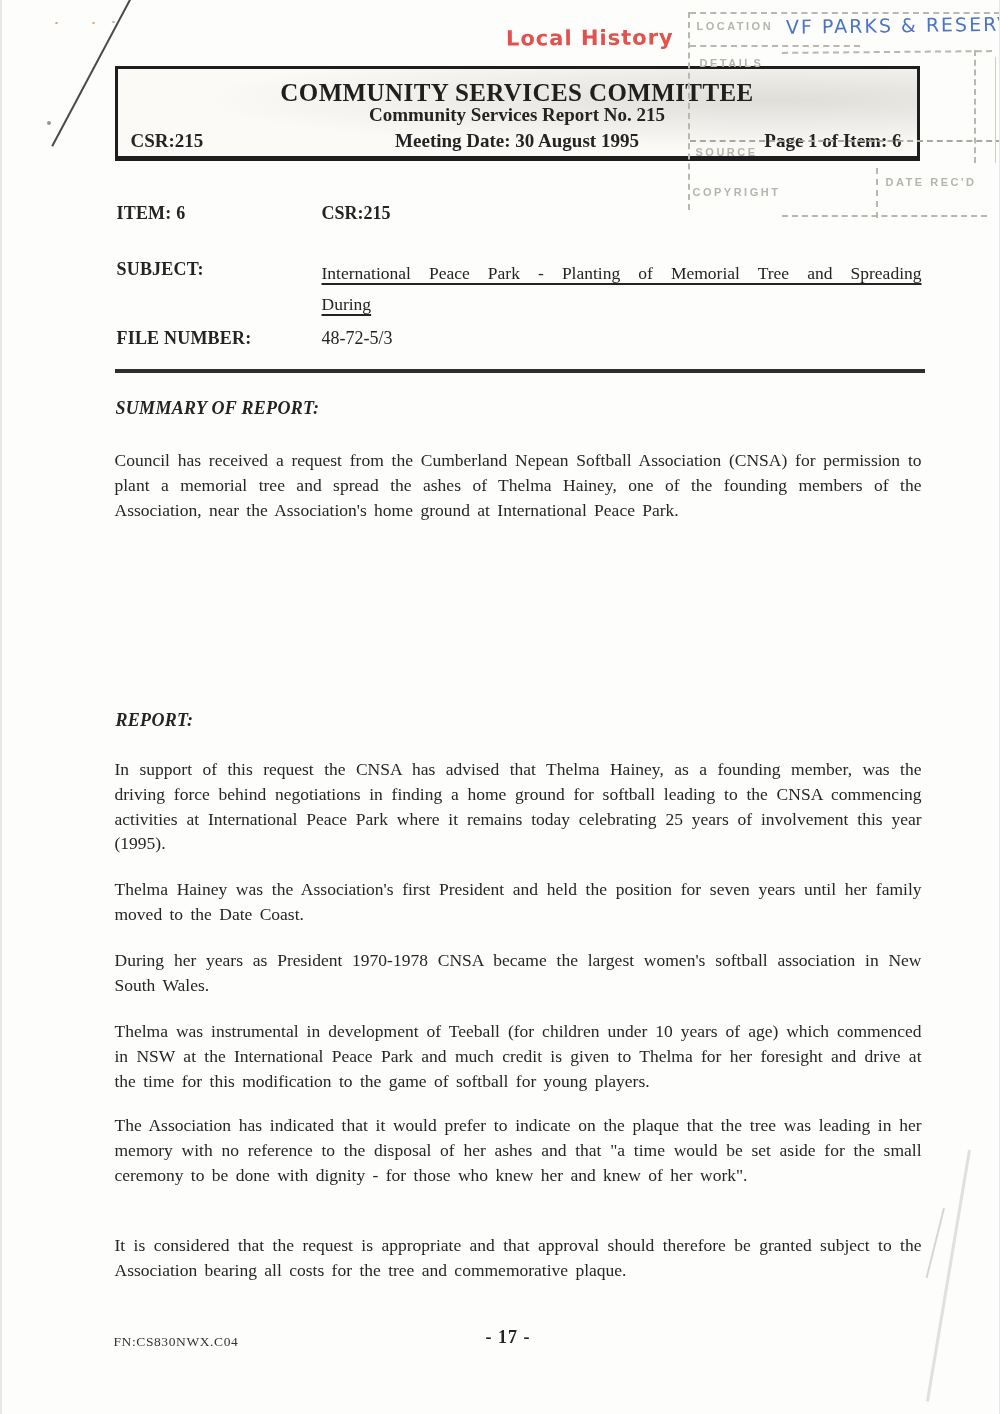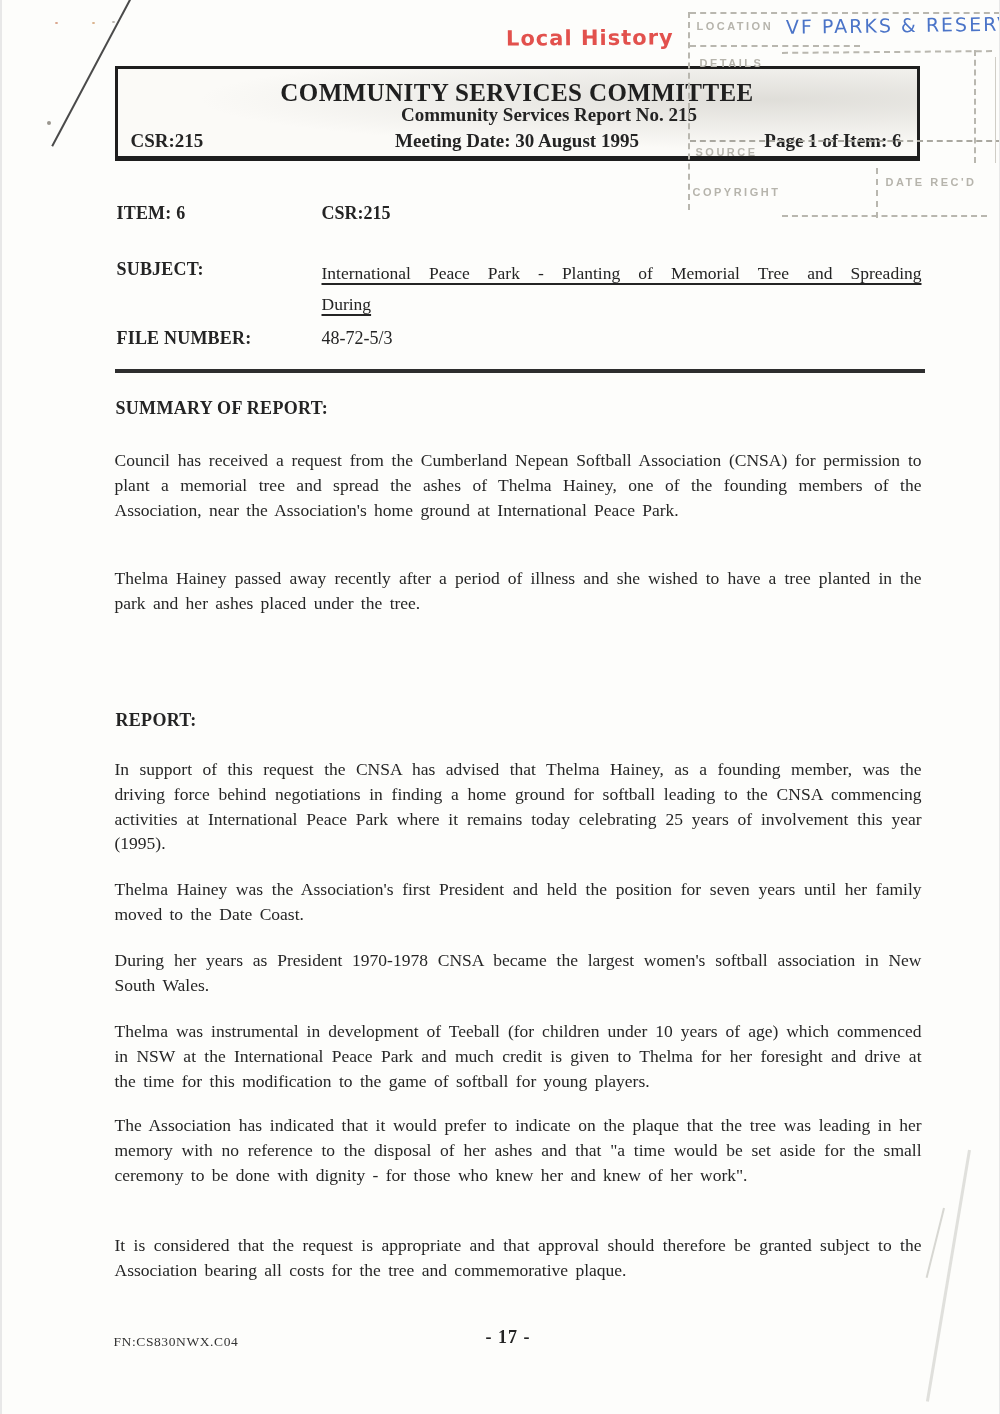--- a/index.html
+++ b/index.html
@@ -40,41 +40,41 @@
     box-sizing:border-box; z-index:1;
     border:3px solid #1e1e1e; border-bottom-width:5px;
     background:#fbfaf7 radial-gradient(ellipse at 82% 35%, rgba(178,176,168,0.38), rgba(178,176,168,0) 62%);
   }
   .hb-title{
     position:absolute; top:10px; left:0; width:100%; text-align:center;
     font-weight:bold; font-size:25px; letter-spacing:0.4px; color:#1f1f1f;
   }
   .hb-subtitle{
     position:absolute; top:35px; left:0; width:100%; text-align:center;
-    font-weight:bold; font-size:19px; color:#242424;padding-left:32px;
+    font-weight:bold; font-size:19px; color:#242424;
   }
   .hb-csr{position:absolute; top:61px; left:13px; font-weight:bold; font-size:19px;}
   .hb-date{position:absolute; top:61px; left:0; width:100%; text-align:center; font-weight:bold; font-size:19px;}
   .hb-page{position:absolute; top:61px; right:15px; font-weight:bold; font-size:19px;}
   
   .meta-label{position:absolute; left:115px; font-weight:bold; font-size:18px; letter-spacing:0.2px;}
   .meta-value{position:absolute; left:320px; font-size:18px;}
   .meta-value.bold{font-weight:bold;}
   .subject-val{
     position:absolute; left:320px; top:258px; width:600px;
     font-size:17.5px; line-height:31px;
   }
   .subject-val .ln{
     display:block; text-decoration:underline;
     text-underline-offset:4px; text-decoration-thickness:1.5px;
   }
   .subject-val .ln.just{text-align:justify; text-align-last:justify; word-spacing:2px;}
   .rule{position:absolute; left:113px; top:369px; width:810px; height:3.5px; background:#2e2e2e;}
   
-  .heading{position:absolute; left:114px; font-weight:bold; font-size:18px; letter-spacing:0.3px;}
+  .heading{position:absolute; left:114px; font-weight:bold; font-size:18px; letter-spacing:0.3px;font-style:italic;}
   .para{
     position:absolute; left:113px; width:807px; margin:0;
     font-size:17.5px; line-height:24.8px; text-align:justify; word-spacing:3px;
     color:#262626;
   }
   
   .footer-ref{position:absolute; left:112px; top:1334px; font-size:13.5px; letter-spacing:0.6px; color:#333;}
   .footer-page{position:absolute; left:484px; top:1327px; font-size:18px; font-weight:bold; letter-spacing:1px;}
 </style>
 </head>
@@ -125,21 +125,20 @@
     <span class="ln">During</span>
   </div>
 
   <div class="meta-label" style="top:328px;">FILE NUMBER:</div>
   <div class="meta-value" style="top:328px;">48-72-5/3</div>
 
   <div class="rule"></div>
 
   <div class="heading" style="top:398px;">SUMMARY OF REPORT:</div>
   <p class="para" style="top:448px;">Council has received a request from the Cumberland Nepean Softball Association (CNSA) for permission to plant a memorial tree and spread the ashes of Thelma Hainey, one of the founding members of the Association, near the Association's home ground at International Peace Park.</p>
-  <p class="para" style="top:566px;">Thelma Hainey passed away recently after a period of illness and she wished to have a tree planted in the park and her ashes placed under the tree.</p>
 
   <div class="heading" style="top:710px;">REPORT:</div>
   <p class="para" style="top:757px;">In support of this request the CNSA has advised that Thelma Hainey, as a founding member, was the driving force behind negotiations in finding a home ground for softball leading to the CNSA commencing activities at International Peace Park where it remains today celebrating 25 years of involvement this year (1995).</p>
   <p class="para" style="top:877px;">Thelma Hainey was the Association's first President and held the position for seven years until her family moved to the Date Coast.</p>
   <p class="para" style="top:948px;">During her years as President 1970-1978 CNSA became the largest women's softball association in New South Wales.</p>
   <p class="para" style="top:1019px;">Thelma was instrumental in development of Teeball (for children under 10 years of age) which commenced in NSW at the International Peace Park and much credit is given to Thelma for her foresight and drive at the time for this modification to the game of softball for young players.</p>
   <p class="para" style="top:1113px;">The Association has indicated that it would prefer to indicate on the plaque that the tree was leading in her memory with no reference to the disposal of her ashes and that "a time would be set aside for the small ceremony to be done with dignity - for those who knew her and knew of her work".</p>
   <p class="para" style="top:1233px;">It is considered that the request is appropriate and that approval should therefore be granted subject to the Association bearing all costs for the tree and commemorative plaque.</p>
 
   <div class="footer-ref">FN:CS830NWX.C04</div>

